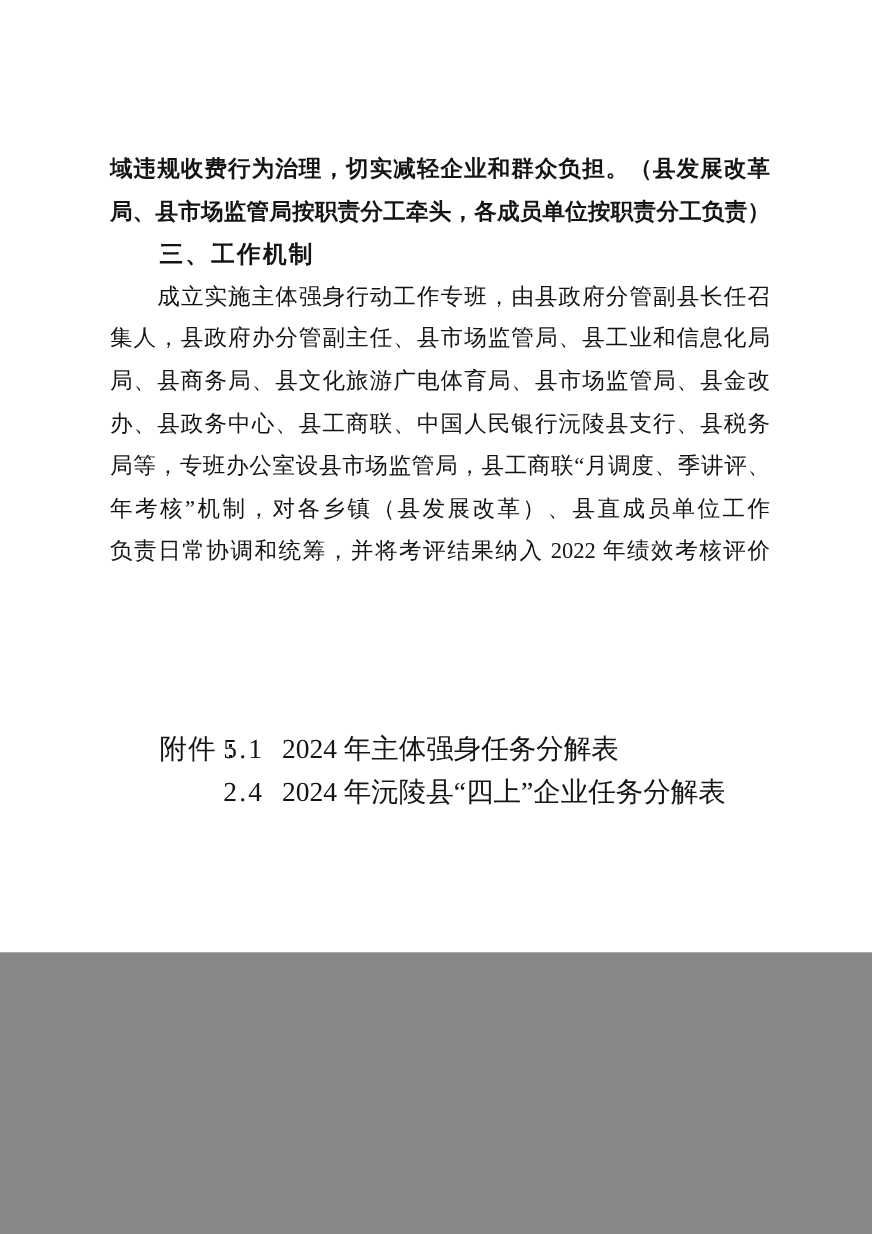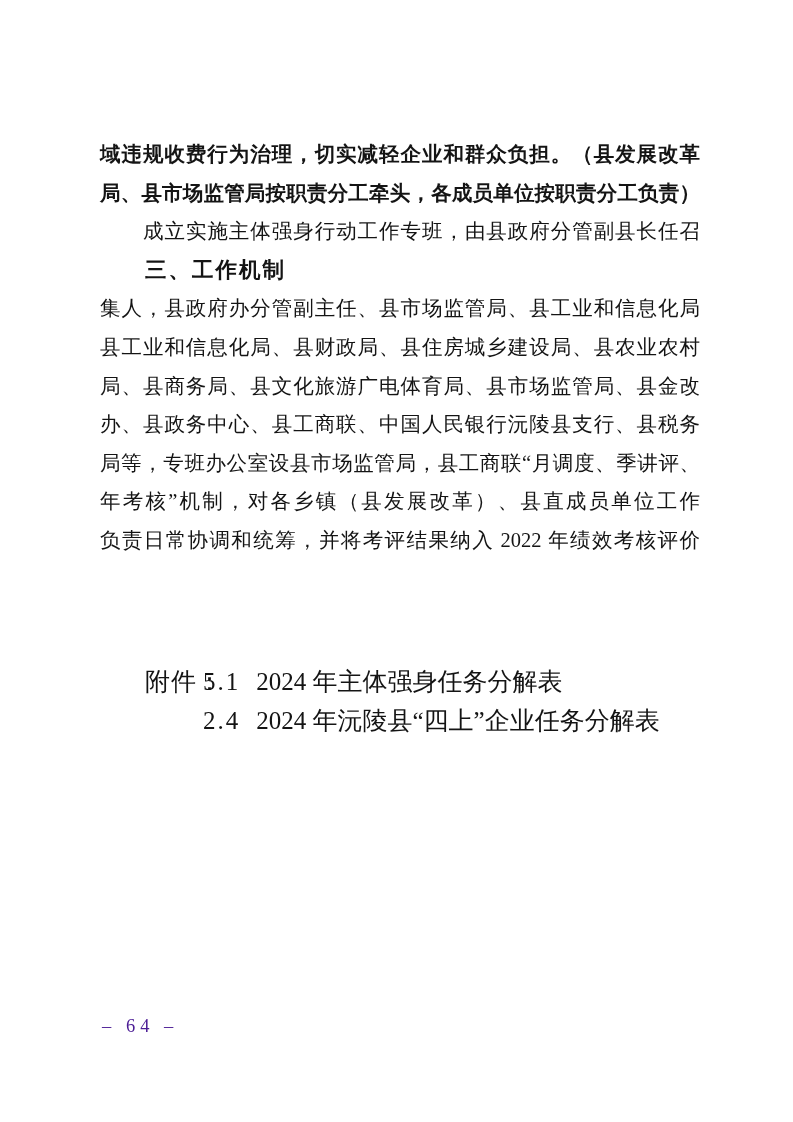--- a/index.html
+++ b/index.html
@@ -1,20 +1,20 @@
 <!DOCTYPE html>
 <html><head>
 <meta charset="utf-8">
 <style>
   * { margin: 0; padding: 0; box-sizing: border-box; }
   html, body { background: #888; }
   .page {
     position: relative;
     width: 793px;
-    height: 1122px;
+    height: 866px;
     margin: 0 auto;
     background: #ffffff;
     font-family: "Liberation Serif", "DejaVu Serif", serif;
     color: #141414;
     overflow: hidden;
   }
   .content {
     position: absolute;
     left: 100px;
     top: 135px;
@@ -79,25 +79,24 @@
 </style>
 </head>
 <body>
 
 <div class="page">
 
   <div class="content">
     <div class="line kai jfull">域违规收费行为治理，切实减轻企业和群众负担。（县发展改革</div>
     <div class="line kai jfull">局、县市场监管局按职责分工牵头，各成员单位按职责分工负责）</div>
 
+    <div class="line heading">三、工作机制</div>
+
     <div class="line jfull indent">成立实施主体强身行动工作专班，由县政府分管副县长任召</div>
-
-    <div class="line heading">三、工作机制</div>
     <div class="line jfull">集人，县政府办分管副主任、县市场监管局、县工业和信息化局</div>
-    <div class="line jfull">县工业和信息化局、县财政局、县住房城乡建设局、县农业农村</div>
     <div class="line jfull">局、县商务局、县文化旅游广电体育局、县市场监管局、县金改</div>
     <div class="line jfull">办、县政务中心、县工商联、中国人民银行沅陵县支行、县税务</div>
     <div class="line jfull">局等，专班办公室设县市场监管局，县工商联“月调度、季讲评、</div>
     <div class="line jfull">年考核”机制，对各乡镇（县发展改革）、县直成员单位工作</div>
     <div class="line jfull">负责日常协调和统筹，并将考评结果纳入 2022 年绩效考核评价</div>
   </div>
 
   <div class="attachments">
     <div class="att-row">
       <span class="att-label">附件：</span><span class="att-num">5.1</span><span class="att-title">2024 年主体强身任务分解表</span>

